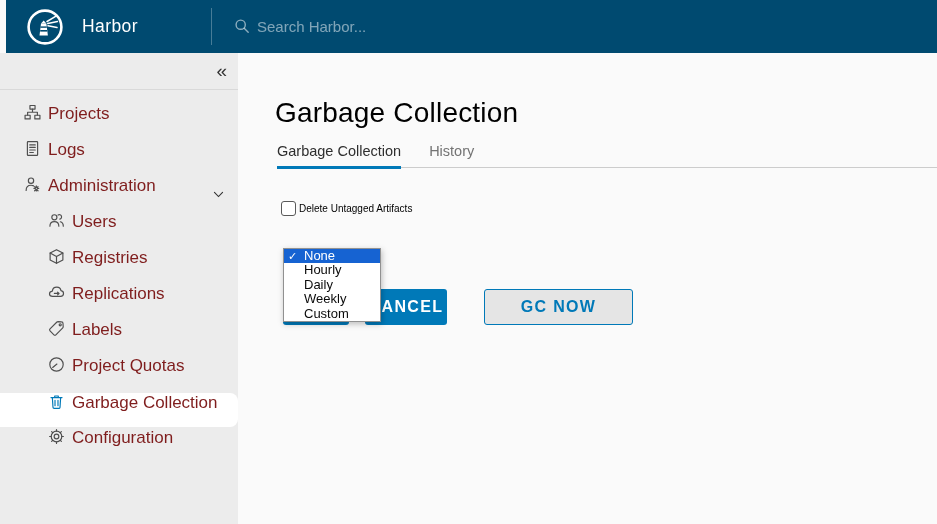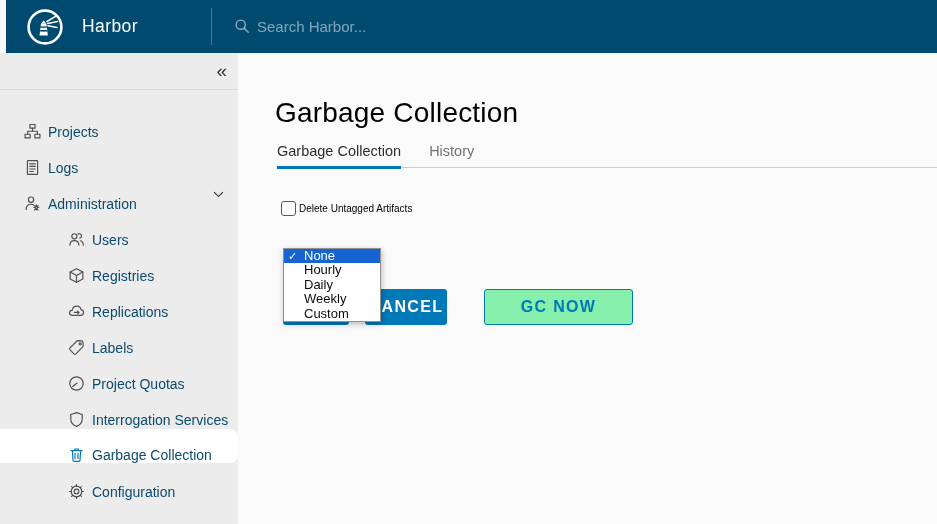--- a/index.html
+++ b/index.html
@@ -21,24 +21,24 @@
   .header-divider{position:absolute;left:205px;top:8px;width:1px;height:37px;background:rgba(255,255,255,.28);}
   .search-wrap{position:absolute;left:228px;top:0;height:52px;display:flex;align-items:center;gap:7px;}
   .search-input{background:transparent;border:none;outline:none;color:rgba(255,255,255,.85);
     font-size:15px;width:300px;font-family:inherit;}
   .search-input::placeholder{color:rgba(255,255,255,.5);}
   
   .sidebar{position:absolute;top:53px;left:0;width:238px;bottom:0;background:var(--sidebar-bg);}
   .sidebar-top{height:37px;border-bottom:1px solid #d9d9d9;position:relative;}
   .collapse-btn{position:absolute;right:11px;top:4px;font-size:19px;color:#333;cursor:pointer;line-height:28px;}
   .nav{padding-top:14px;}
-  .nav-item{height:36px;display:flex;align-items:flex-end;position:relative;
-    font-size:14px;color:#0c4a6e;cursor:pointer;}
+  .nav-item{height:36px;display:flex;align-items:flex-start;position:relative;
+    font-size:17px;color:#7f1d1d;cursor:pointer;}
   .nav-item.lvl1{padding-left:24px;}
-  .nav-item.lvl2{padding-left:68px;}
+  .nav-item.lvl2{padding-left:48px;}
   .nav-item .nicon{width:17px;height:17px;margin-right:7px;flex:0 0 17px;display:flex;align-items:center;}
   .nav-item.selected{background:#fff;border-radius:0 8px 8px 0;height:34px;margin:1px 0;}
   .caret{position:absolute;right:13px;top:12px;}
   svg.sic{stroke:#4f4f4f;fill:none;stroke-width:1.1;stroke-linecap:round;stroke-linejoin:round;}
   svg.sic.blue{stroke:var(--accent);}
   
   .main{position:absolute;left:238px;top:53px;right:0;bottom:0;background:var(--main-bg);}
   .page-title{position:absolute;left:37px;top:44px;font-size:28px;font-weight:300;
     color:#000;letter-spacing:.2px;}
   .tabs{position:absolute;left:39px;right:0;top:90px;display:flex;gap:28px;border-bottom:1px solid #ccc;}
@@ -46,21 +46,21 @@
   .tab.active{color:#2e2e2e;border-bottom:3px solid var(--accent);margin-bottom:-2px;}
   .checkbox-row{position:absolute;left:43px;top:148px;display:flex;align-items:center;cursor:pointer;}
   .checkbox{width:15px;height:15px;border:1.5px solid #595959;border-radius:3px;background:#fff;}
   .checkbox-label{margin-left:3px;font-size:10px;color:#000;}
   .action-area{position:absolute;left:45px;top:236px;}
   .btn-row{display:flex;align-items:center;}
   .btn{height:36px;border-radius:3px;border:none;display:flex;align-items:center;justify-content:center;
     font-family:inherit;font-size:16px;font-weight:700;letter-spacing:1.3px;cursor:pointer;}
   .btn-hidden{width:66px;background:var(--accent);color:var(--accent);margin-right:16px;}
   .btn-cancel{width:82px;background:var(--accent);color:#fff;margin-right:37px;}
-  .btn-gc{width:149px;background:#86efac;border:1px solid var(--accent);color:var(--accent);}
+  .btn-gc{width:149px;background:#e5e5e5;border:1px solid var(--accent);color:var(--accent);}
   .dropdown{position:absolute;left:0;top:-41px;width:98px;background:#fff;border:1px solid #919191;
     box-shadow:1px 2px 6px rgba(0,0,0,.25);z-index:5;}
   .dd-option{height:14.4px;line-height:14.2px;font-size:13px;padding-left:20px;color:#0b0b0b;
     white-space:nowrap;position:relative;cursor:pointer;}
   .dd-option.selected{background:var(--select-highlight);color:#fff;}
   .dd-check{position:absolute;left:4px;top:0;font-size:11px;color:#fff;}
 </style>
 </head>
 <body>
 
@@ -162,28 +162,20 @@
     </div>
     <div class="nav-item lvl2">
       <span class="nicon">
         <svg class="sic" width="17" height="17" viewBox="0 0 16 16">
             <circle cx="8" cy="8" r="6.3"></circle>
             <path d="M8.4 7.6 L4.4 10.8"></path>
           </svg>
       </span>
       <span>Project Quotas</span>
     </div>
-    <div class="nav-item lvl2">
-      <span class="nicon">
-        <svg class="sic" width="17" height="17" viewBox="0 0 16 16">
-            <path d="M8 1.5 L13.4 3.3 v4.2 c0 3.4-2.2 5.7-5.4 7 -3.2-1.3-5.4-3.6-5.4-7 V3.3 Z"></path>
-          </svg>
-      </span>
-      <span>Interrogation Services</span>
-    </div>
     <div class="nav-item lvl2 selected">
       <span class="nicon">
         <svg class="sic blue" width="17" height="17" viewBox="0 0 16 16">
             <path d="M2.8 4.3 h10.4 M6.3 4.3 V2.8 h3.4 v1.5 M4.1 4.3 l.6 9.2 c0 .6.5 1 1.1 1 h4.4 c.6 0 1-.4 1.1-1 l.6-9.2 M6.6 6.8 v5.2 M9.4 6.8 v5.2"></path>
           </svg>
       </span>
       <span>Garbage Collection</span>
     </div>
     <div class="nav-item lvl2">
       <span class="nicon">

